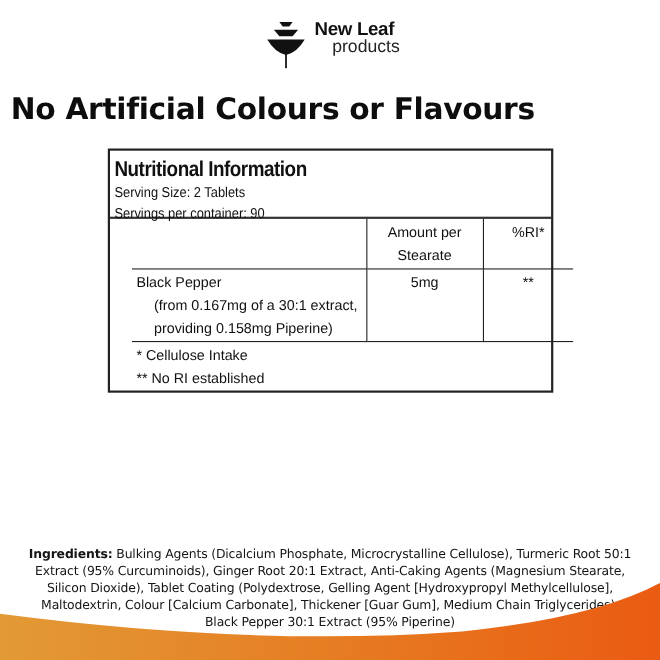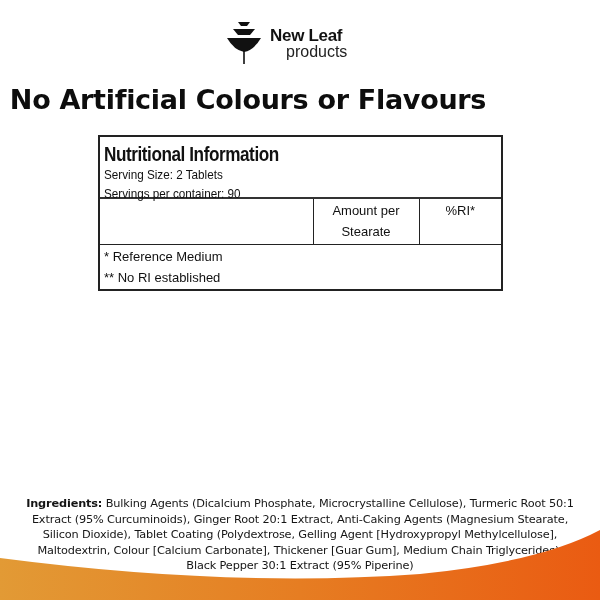--- a/index.html
+++ b/index.html
@@ -2,22 +2,22 @@
 <html><head>
   <meta charset="utf-8">
   <style>
     html, body { margin: 0; padding: 0; }
     body {
       width: 600px; height: 600px; overflow: hidden; position: relative;
       background: #ffffff; color: #111;
       font-family: "Liberation Sans", "DejaVu Sans", sans-serif;
     }
     .logo {
-      position: absolute; left: 224px; top: 18px; height: 50px;
-      display: flex; align-items: center;
+      position: absolute; left: 240px; top: 18px; height: 50px;
+      display: flex; 
     }
     .logo svg { width: 40px; height: 46px; }
     .logo-text { margin-left: 6px; line-height: 1; }
     .logo-name { font-size: 17px; font-weight: bold; letter-spacing: -0.3px; display:block; }
     .logo-sub { font-size: 16px; font-weight: normal; display:block; margin-top: 0px; color:#222;margin-left:16px; }
 
     .headline {
       position: absolute; left: 0; width: 496px; top: 84px; text-align: center;
       font-family: "DejaVu Sans", sans-serif; font-weight: bold;
       font-size: 27px; letter-spacing: -0.3px; color: #0d0d0d;
@@ -25,21 +25,21 @@
 
     .panel {
       position: absolute; left: 98px; top: 135px; width: 401px;
       border: 2px solid #222; box-sizing: content-box;
     }
     .panel-head { padding: 6px 4px 20px 4px; border-bottom: 2px solid #333; height: 62px; box-sizing: border-box;}
     .panel-title { font-size: 19.5px; font-weight: bold; letter-spacing: -0.5px; line-height: 22px; display:block;
       transform: scaleX(0.88); transform-origin: left; }
     .panel-line { font-size: 13px; line-height: 19px; display:block; transform: scaleX(0.9); transform-origin:left; }
 
-    table.nut { border-collapse: collapse; width: 401px; table-layout: fixed; }
+    table.nut { border-collapse: collapse; width: 401px; table-layout: fixed; margin-left: 20px; }
     table.nut td {
       border: 1.5px solid #222; vertical-align: top; font-size: 13px; line-height: 21px;
       padding: 1px 4px;
     }
     table.nut tr:first-child td { border-top: none; }
     table.nut td:first-child { border-left: none; }
     table.nut td:last-child { border-right: none; }
     table.nut tr:last-child td { border-bottom: none; }
     .c1 { width: 207px; }
     .c2 { width: 98px; text-align: center; }
@@ -89,23 +89,32 @@
       </colgroup>
     <tbody>
         <tr style="height:45px">
       <td></td>
       <td class="c2">
         <span style="display:block">Amount per</span>
         <span style="display:block">Stearate</span>
       </td>
       <td class="c3">%RI*</td>
     </tr>
+    <tr style="height:64px">
+      <td>
+        <span style="display:block">Black Pepper</span>
+        <span class="sub">(from 0.167mg of a 30:1 extract,</span>
+        <span class="sub">providing 0.158mg Piperine)</span>
+      </td>
+      <td class="c2">5mg</td>
+      <td class="c3">**</td>
+    </tr>
     <tr class="foot" style="height:42px">
       <td colspan="3">
-        <span class="foot-line">* Reference Medium</span>
+        <span class="foot-line">* Cellulose Intake</span>
         <span class="foot-line">** No RI established</span>
       </td>
     </tr>
   </tbody>
     </table>
 </div>
 
 <div class="ingredients">
   <b>Ingredients:</b>
   <span>Bulking Agents (Dicalcium Phosphate, Microcrystalline Cellulose), Turmeric Root 50:1 Extract (95% Curcuminoids), Ginger Root 20:1 Extract, Anti-Caking Agents (Magnesium Stearate, Silicon Dioxide), Tablet Coating (Polydextrose, Gelling Agent [Hydroxypropyl Methylcellulose], Maltodextrin, Colour [Calcium Carbonate], Thickener [Guar Gum], Medium Chain Triglycerides), Black Pepper 30:1 Extract (95% Piperine)</span>

